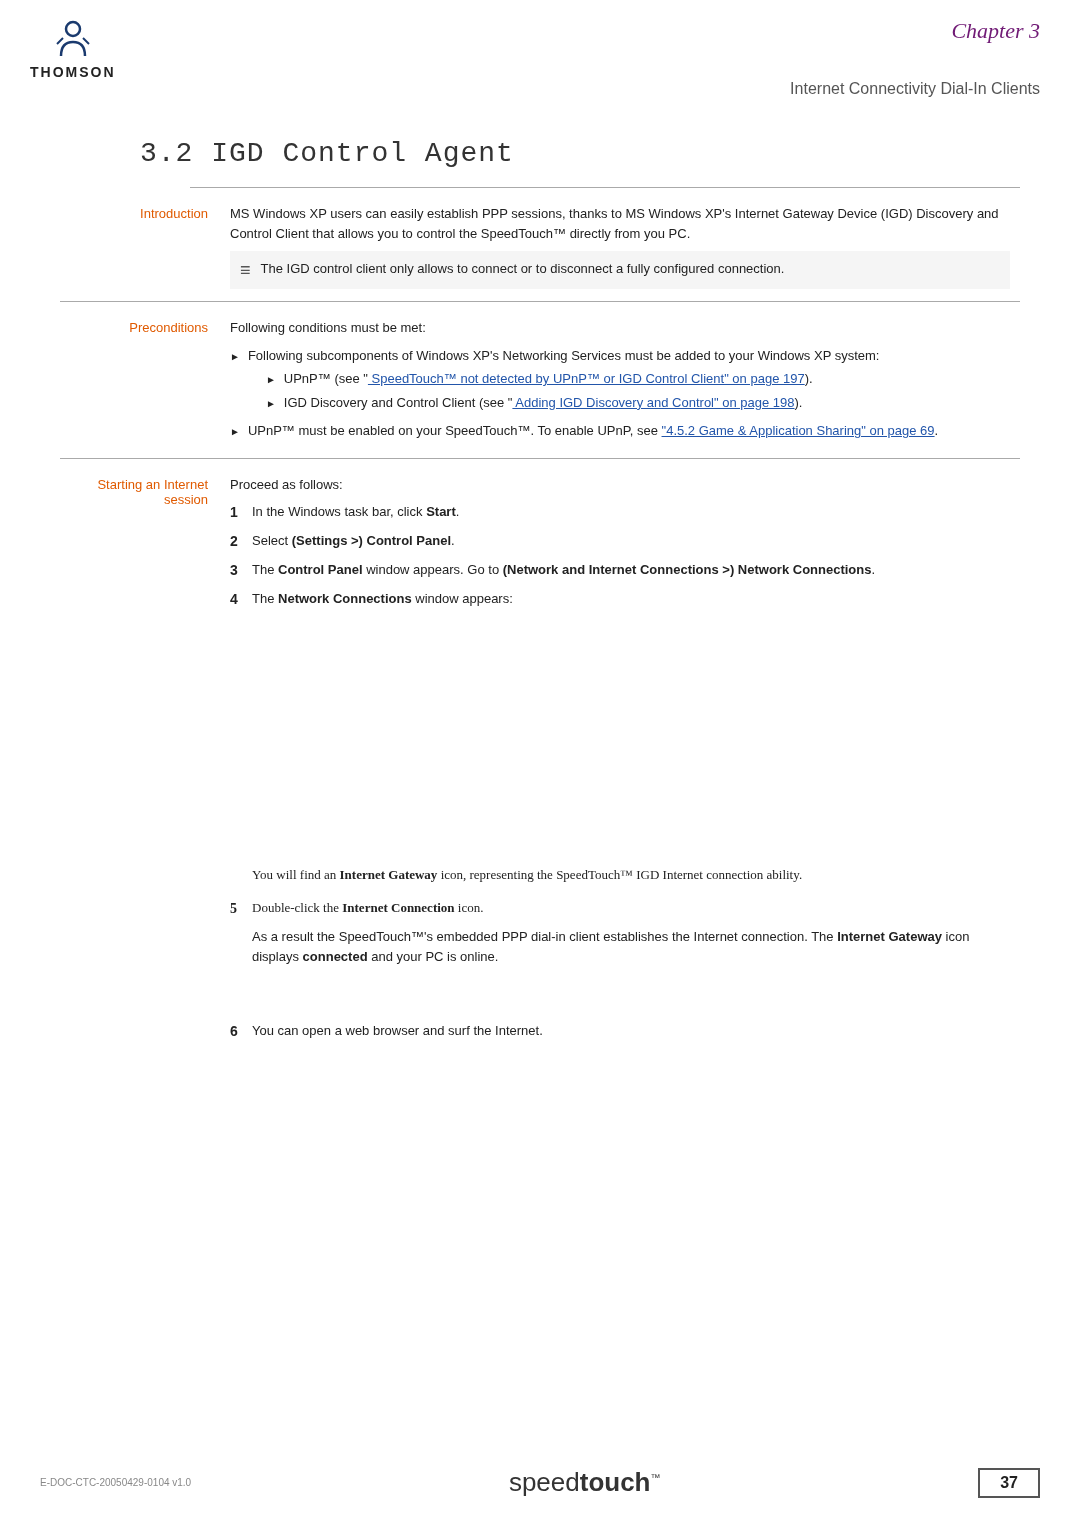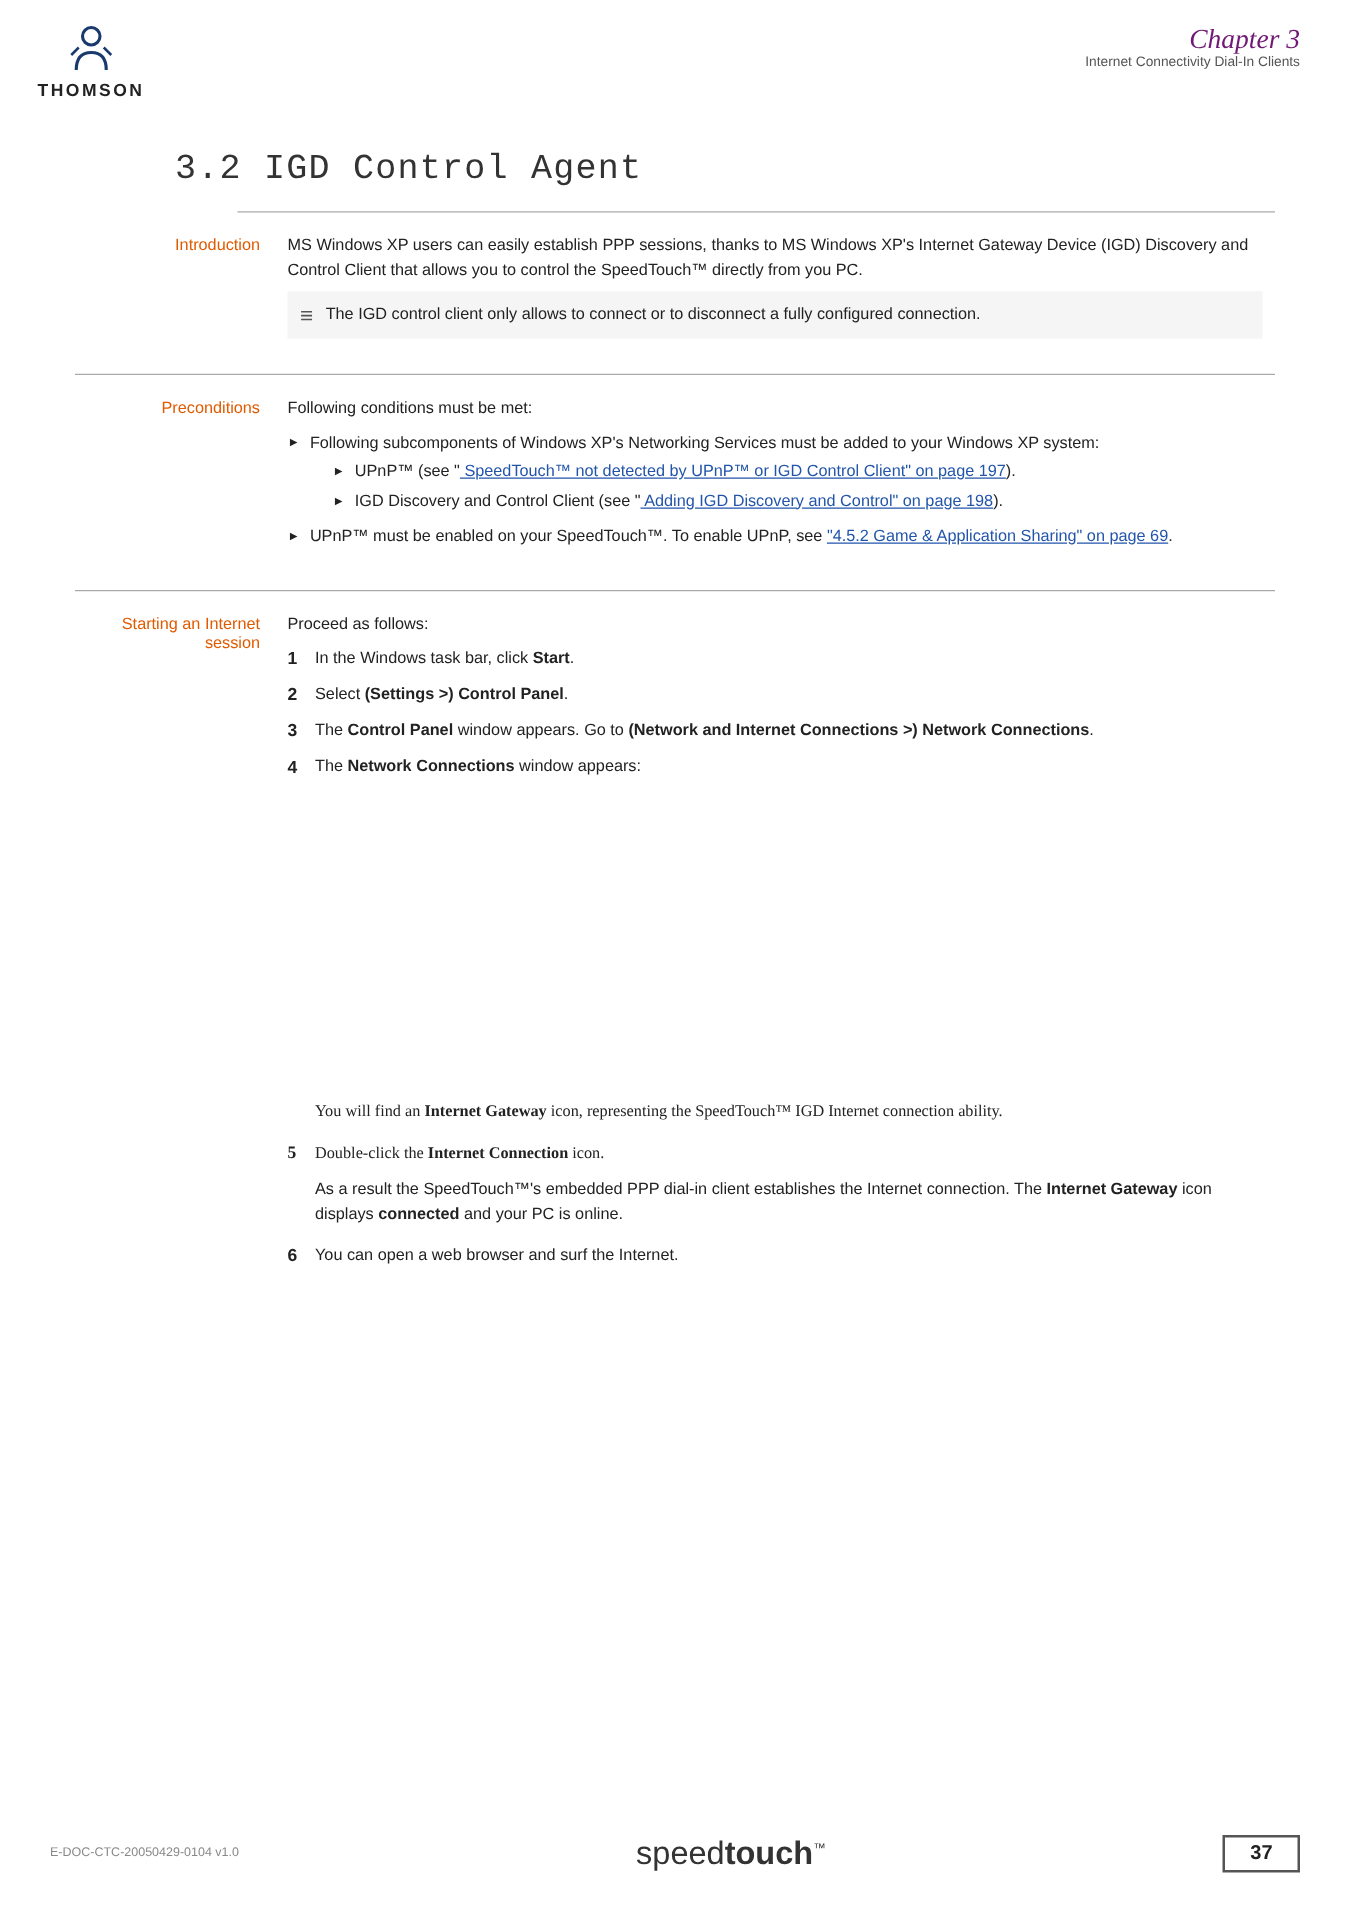--- a/index.html
+++ b/index.html
@@ -39,43 +39,44 @@
     .chapter-info {
       text-align: right;
     }
     .chapter-title {
       font-size: 22px;
       color: #701a75;
       font-style: italic;
       font-family: Georgia, serif;
     }
     .chapter-subtitle {
-      font-size: 11px;
+      font-size: 16px;
       color: #555;
+      margin-top: 36px;
     }
 
     
     .content {
       padding: 10px 60px 20px 60px;
     }
 
     
     .section-heading {
       font-size: 28px;
       font-family: 'Courier New', monospace;
       font-weight: normal;
       color: #333;
       margin: 30px 0 18px 80px;
       letter-spacing: 1px;
     }
 
     
     .section-row {
       display: flex;
-      padding: 16px 0 28px 0;
+      padding: 16px 0 12px 0;
       border-bottom: 1.5px solid #aaa;
       margin-left: 0;
     }
     .section-label {
       width: 170px;
       min-width: 170px;
       text-align: right;
       padding-right: 22px;
       color: #e05a00;
       font-size: 13px;
@@ -326,21 +327,21 @@
           <div style="display:flex; align-items:flex-start; margin-bottom:6px;">
             <span class="step-num" style="min-width:22px;">&nbsp;</span>
             <p>You will find an <b>Internet Gateway</b> icon, representing the SpeedTouch™ IGD Internet connection ability.</p>
           </div>
           <div style="display:flex; align-items:flex-start;">
             <span class="step-num">5</span>
             <span class="step-text">Double-click the <b>Internet Connection</b> icon.</span>
           </div>
         </li>
 
-        <li style="flex-direction:column; align-items:flex-start;">
+        <li style="flex-direction:column; align-items:flex-start;gap:41px;">
           <div style="display:flex; align-items:flex-start; margin-bottom:6px;">
             <span class="step-num" style="min-width:22px;">&nbsp;</span>
             <p>As a result the SpeedTouch™'s embedded PPP dial-in client establishes the Internet connection. The <b>Internet Gateway</b> icon displays <b>connected</b> and your PC is online.</p>
           </div>
           <div style="display:flex; align-items:flex-start;">
             <span class="step-num">6</span>
             <span class="step-text">You can open a web browser and surf the Internet.</span>
           </div>
         </li>
       </ol>

